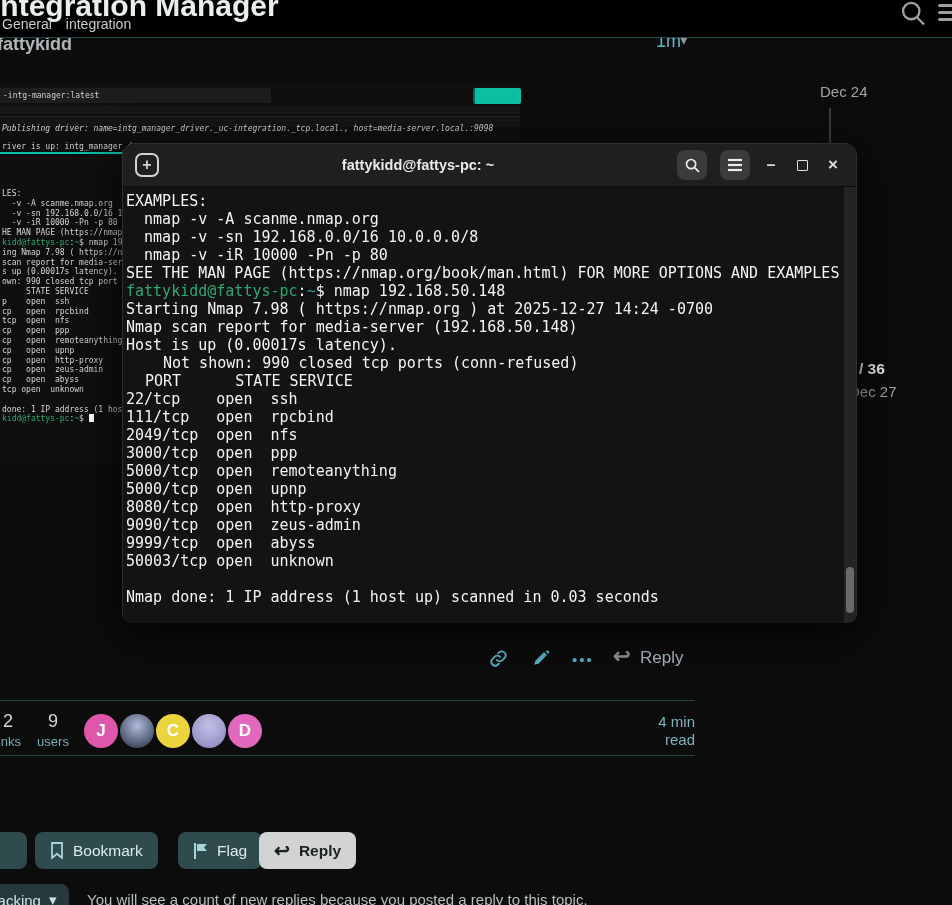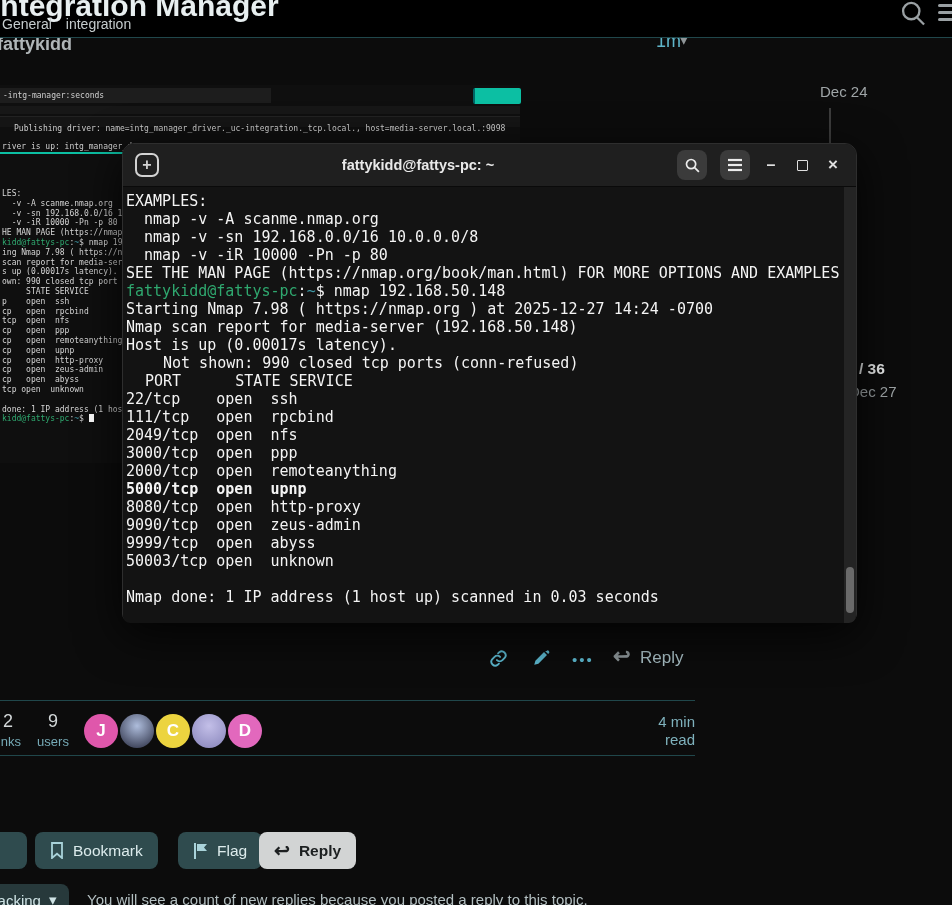--- a/index.html
+++ b/index.html
@@ -82,25 +82,25 @@
              color:#cfe3e5;font-size:15px;display:inline-flex;align-items:center;gap:8px;padding:0 12px;z-index:3;}
   .notice{position:absolute;left:87px;top:891px;font-size:15px;color:#b3bfc1;z-index:3;white-space:nowrap;}
   svg{display:block;}
 </style>
 </head>
 <body>
 
 <div class="stage">
 
   <div class="bg-image">
-    <div class="bg-codebox">-intg-manager:seconds</div>
+    <div class="bg-codebox">-intg-manager:latest</div>
     <div class="bg-accentbtn" id="bg-accent" style="background: rgb(12, 191, 163);"></div>
     <div class="bg-band1"></div>
     <div class="bg-band2"></div>
-    <div class="bg-line8" style="left:14px;top:39px;">Publishing driver: name=intg_manager_driver._uc-integration._tcp.local., host=media-server.local.:9098</div>
+    <div class="bg-line8" style="left:2px;top:39px;font-style:italic;">Publishing driver: name=intg_manager_driver._uc-integration._tcp.local., host=media-server.local.:9098</div>
     <div class="bg-line8" style="left:2px;top:57px;">river is up: intg_manager_dr</div>
     <div class="bg-hr" id="bg-hr" style="background: rgb(12, 191, 163);"></div>
     <div class="bg-term" id="bg-term"><div class="tline"><span style="color: rgb(214, 214, 214);">LES:</span></div><div class="tline"><span style="color: rgb(214, 214, 214);">  -v -A scanme.nmap.org</span></div><div class="tline"><span style="color: rgb(214, 214, 214);">  -v -sn 192.168.0.0/16 1</span></div><div class="tline"><span style="color: rgb(214, 214, 214);">  -v -iR 10000 -Pn -p 80</span></div><div class="tline"><span style="color: rgb(214, 214, 214);">HE MAN PAGE (https://nmap</span></div><div class="tline"><span style="color: rgb(47, 168, 111);">kidd@fattys-pc</span><span style="color: rgb(214, 214, 214);">:</span><span style="color: rgb(63, 153, 166);">~</span><span style="color: rgb(214, 214, 214);">$ nmap 19</span></div><div class="tline"><span style="color: rgb(214, 214, 214);">ing Nmap 7.98 ( https://n</span></div><div class="tline"><span style="color: rgb(214, 214, 214);">scan report for media-ser</span></div><div class="tline"><span style="color: rgb(214, 214, 214);">s up (0.00017s latency).</span></div><div class="tline"><span style="color: rgb(214, 214, 214);">own: 990 closed tcp port</span></div><div class="tline"><span style="color: rgb(214, 214, 214);">     STATE SERVICE</span></div><div class="tline"><span style="color: rgb(214, 214, 214);">p    open  ssh</span></div><div class="tline"><span style="color: rgb(214, 214, 214);">cp   open  rpcbind</span></div><div class="tline"><span style="color: rgb(214, 214, 214);">tcp  open  nfs</span></div><div class="tline"><span style="color: rgb(214, 214, 214);">cp   open  ppp</span></div><div class="tline"><span style="color: rgb(214, 214, 214);">cp   open  remoteanything</span></div><div class="tline"><span style="color: rgb(214, 214, 214);">cp   open  upnp</span></div><div class="tline"><span style="color: rgb(214, 214, 214);">cp   open  http-proxy</span></div><div class="tline"><span style="color: rgb(214, 214, 214);">cp   open  zeus-admin</span></div><div class="tline"><span style="color: rgb(214, 214, 214);">cp   open  abyss</span></div><div class="tline"><span style="color: rgb(214, 214, 214);">tcp open  unknown</span></div><div class="tline">&nbsp;</div><div class="tline"><span style="color: rgb(214, 214, 214);">done: 1 IP address (1 hos</span></div><div class="tline"><span style="color: rgb(47, 168, 111);">kidd@fattys-pc</span><span style="color: rgb(214, 214, 214);">:</span><span style="color: rgb(63, 153, 166);">~</span><span style="color: rgb(214, 214, 214);">$ </span><span class="cursor"></span></div></div>
   </div>
 
   <div class="tl-date1">Dec 24</div>
   <div class="tl-line"></div>
   <div class="tl-pos">6 / 36</div>
   <div class="tl-date2">Dec 27</div>
 
@@ -149,22 +149,22 @@
         <div class="tline"><span style="color: rgb(47, 168, 111);">fattykidd@fattys-pc</span><span style="color: rgb(244, 244, 244);">:</span><span style="color: rgb(63, 153, 166);">~</span><span style="color: rgb(244, 244, 244);">$ nmap 192.168.50.148</span></div>
         <div class="tline"><span style="color: rgb(244, 244, 244);">Starting Nmap 7.98 ( https://nmap.org ) at 2025-12-27 14:24 -0700</span></div>
         <div class="tline"><span style="color: rgb(244, 244, 244);">Nmap scan report for media-server (192.168.50.148)</span></div>
         <div class="tline"><span style="color: rgb(244, 244, 244);">Host is up (0.00017s latency).</span></div>
         <div class="tline"><span style="color: rgb(244, 244, 244); margin-left: 37px;">Not shown: 990 closed tcp ports (conn-refused)</span></div>
         <div class="tline"><span style="color: rgb(244, 244, 244); margin-left: 19px;">PORT      STATE SERVICE</span></div>
         <div class="tline"><span style="color: rgb(244, 244, 244);">22/tcp    open  ssh</span></div>
         <div class="tline"><span style="color: rgb(244, 244, 244);">111/tcp   open  rpcbind</span></div>
         <div class="tline"><span style="color: rgb(244, 244, 244);">2049/tcp  open  nfs</span></div>
         <div class="tline"><span style="color: rgb(244, 244, 244);">3000/tcp  open  ppp</span></div>
-        <div class="tline"><span style="color: rgb(244, 244, 244);">2000/tcp  open  remoteanything</span></div>
-        <div class="tline"><span style="color: rgb(244, 244, 244); font-weight: bold;">5000/tcp  open  upnp</span></div>
+        <div class="tline"><span style="color: rgb(244, 244, 244);">5000/tcp  open  remoteanything</span></div>
+        <div class="tline"><span style="color: rgb(244, 244, 244);">5000/tcp  open  upnp</span></div>
         <div class="tline"><span style="color: rgb(244, 244, 244);">8080/tcp  open  http-proxy</span></div>
         <div class="tline"><span style="color: rgb(244, 244, 244);">9090/tcp  open  zeus-admin</span></div>
         <div class="tline"><span style="color: rgb(244, 244, 244);">9999/tcp  open  abyss</span></div>
         <div class="tline"><span style="color: rgb(244, 244, 244);">50003/tcp open  unknown</span></div>
         <div class="tline">&nbsp;</div>
         <div class="tline"><span style="color: rgb(244, 244, 244);">Nmap done: 1 IP address (1 host up) scanned in 0.03 seconds</span></div>
       </div>
   </div>
 
   <div class="act" style="left:489px;top:649px;">

